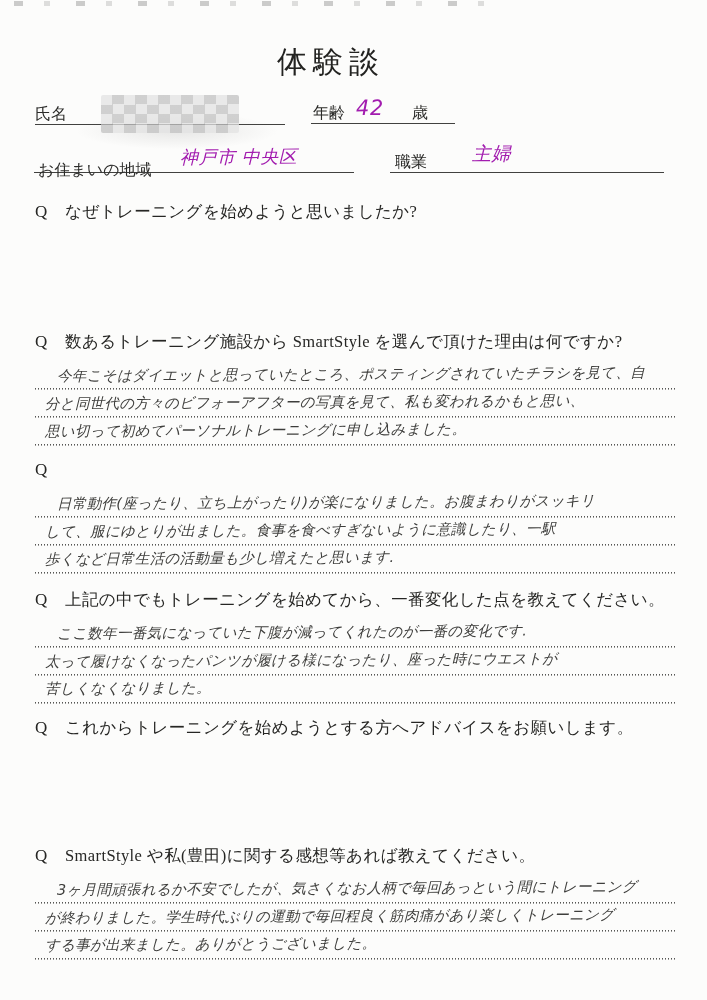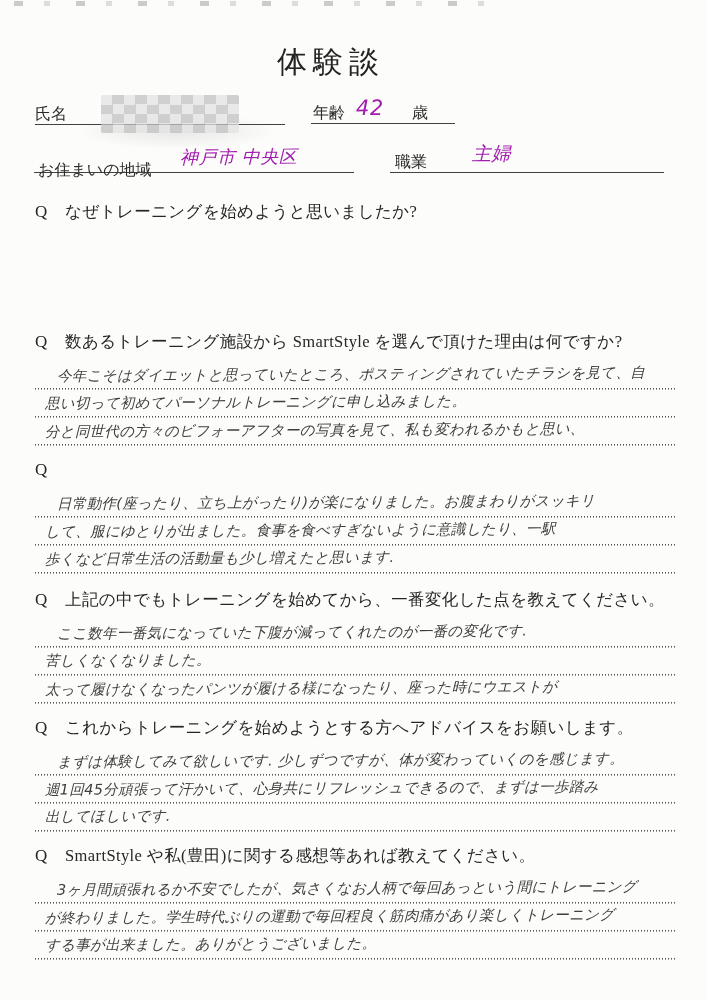--- a/index.html
+++ b/index.html
@@ -92,22 +92,22 @@
     </div>
   </div>
 
   <div class="qblock" style="top:330px;">
     <div class="qrow">
       <div class="qmark">Q</div>
       <div class="qtext">数あるトレーニング施設から SmartStyle を選んで頂けた理由は何ですか?</div>
     </div>
     <div class="answers">
       <div class="ans-line"><span>今年こそはダイエットと思っていたところ、ポスティングされていたチラシを見て、自</span></div>
+      <div class="ans-line"><span>分と同世代の方々のビフォーアフターの写真を見て、私も変われるかもと思い、</span></div>
       <div class="ans-line"><span>思い切って初めてパーソナルトレーニングに申し込みました。</span></div>
-      <div class="ans-line"><span>分と同世代の方々のビフォーアフターの写真を見て、私も変われるかもと思い、</span></div>
     </div>
   </div>
 
   <div class="qblock" style="top:458px;">
     <div class="qrow">
       <div class="qmark">Q</div>
     </div>
     <div class="answers">
       <div class="ans-line"><span>日常動作(座ったり、立ち上がったり)が楽になりました。お腹まわりがスッキリ</span></div>
       <div class="ans-line"><span>して、服にゆとりが出ました。食事を食べすぎないように意識したり、一駅</span></div>
@@ -115,34 +115,29 @@
     </div>
   </div>
 
   <div class="qblock" style="top:588px;">
     <div class="qrow">
       <div class="qmark">Q</div>
       <div class="qtext">上記の中でもトレーニングを始めてから、一番変化した点を教えてください。</div>
     </div>
     <div class="answers">
       <div class="ans-line"><span>ここ数年一番気になっていた下腹が減ってくれたのが一番の変化です.</span></div>
+      <div class="ans-line"><span>太って履けなくなったパンツが履ける様になったり、座った時にウエストが</span></div>
       <div class="ans-line"><span>苦しくなくなりました。</span></div>
-      <div class="ans-line"><span>太って履けなくなったパンツが履ける様になったり、座った時にウエストが</span></div>
     </div>
   </div>
 
   <div class="qblock" style="top:716px;">
     <div class="qrow">
       <div class="qmark">Q</div>
       <div class="qtext">これからトレーニングを始めようとする方へアドバイスをお願いします。</div>
-    </div>
-    <div class="answers">
-      <div class="ans-line"><span>まずは体験してみて欲しいです. 少しずつですが、体が変わっていくのを感じます。</span></div>
-      <div class="ans-line"><span>週1回45分頑張って汗かいて、心身共にリフレッシュできるので、まずは一歩踏み</span></div>
-      <div class="ans-line"><span>出してほしいです.</span></div>
     </div>
   </div>
 
   <div class="qblock" style="top:844px;">
     <div class="qrow">
       <div class="qmark">Q</div>
       <div class="qtext">SmartStyle や私(豊田)に関する感想等あれば教えてください。</div>
     </div>
     <div class="answers">
       <div class="ans-line"><span>3ヶ月間頑張れるか不安でしたが、気さくなお人柄で毎回あっという間にトレーニング</span></div>

